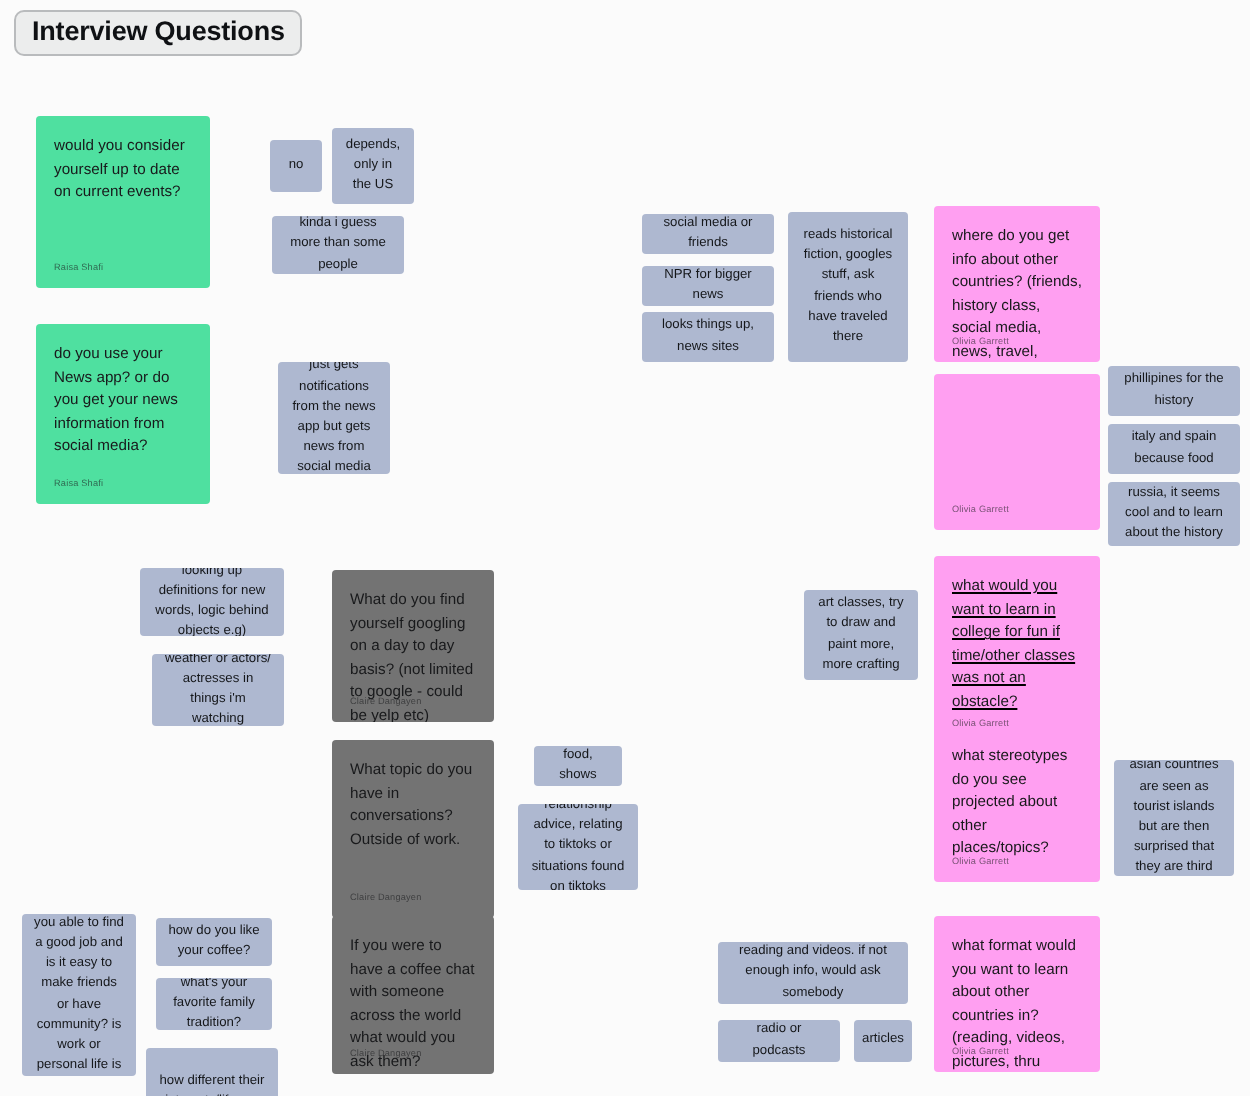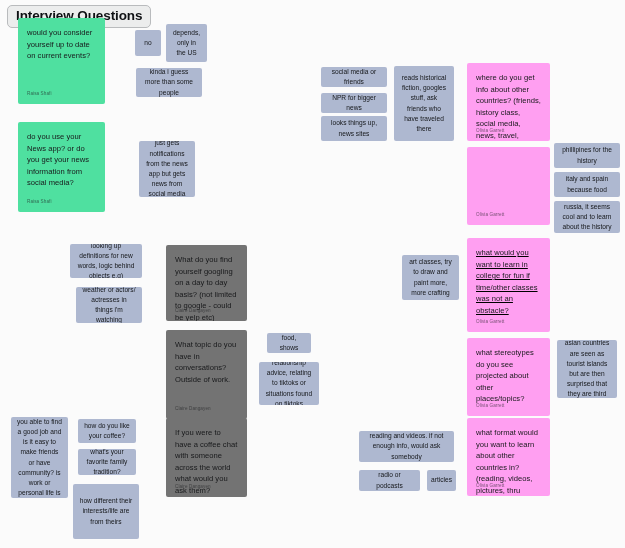--- a/index.html
+++ b/index.html
@@ -34,20 +34,21 @@
     color: #0f1114;
     letter-spacing: -0.1px;
     line-height: 1;
     white-space: nowrap;
   }
   .note {
     position: absolute;
     box-sizing: border-box;
     border-radius: 2px;
     overflow: hidden;
+    margin-top: 40px;
   }
   
   .note.big {
     padding: 9px 9px 6px 9px;
   }
   .note.big .q {
     font-size: 7.6px;
     line-height: 1.52;
     color: #18191b;
     letter-spacing: 0.02px;
@@ -156,21 +157,21 @@
       <div class="note ans" style="left: 259px; top: 362px; width: 60px; height: 43px;">
         <div class="q">relationship advice, relating to tiktoks or situations found on tiktoks</div>
       </div>
       <div class="note ans" style="left: 402px; top: 255px; width: 57px; height: 45px;">
         <div class="q">art classes, try to draw and paint more, more crafting</div>
       </div>
       <div class="note big pink" style="left: 467px; top: 238px; width: 83px; height: 94px; text-decoration: underline;">
         <div class="q">what would you want to learn in college for fun if time/other classes was not an obstacle?</div>
         <div class="author">Olivia Garrett</div>
       </div>
-      <div class="note big pink" style="left: 467px; top: 338px; width: 83px; height: 78px;">
+      <div class="note big pink" style="left: 467px; top: 323px; width: 83px; height: 78px;">
         <div class="q">what stereotypes do you see projected about other places/topics?</div>
         <div class="author">Olivia Garrett</div>
       </div>
       <div class="note ans" style="left: 557px; top: 340px; width: 60px; height: 58px;">
         <div class="q">when south asian countries are seen as tourist islands but are then surprised that they are third world</div>
       </div>
       <div class="note ans" style="left: 11px; top: 417px; width: 57px; height: 81px;">
         <div class="q">what is life like in your country? are you able to find a good job and is it easy to make friends or have community? is work or personal life is considered more important?</div>
       </div>
       <div class="note ans" style="left: 78px; top: 419px; width: 58px; height: 24px;">

